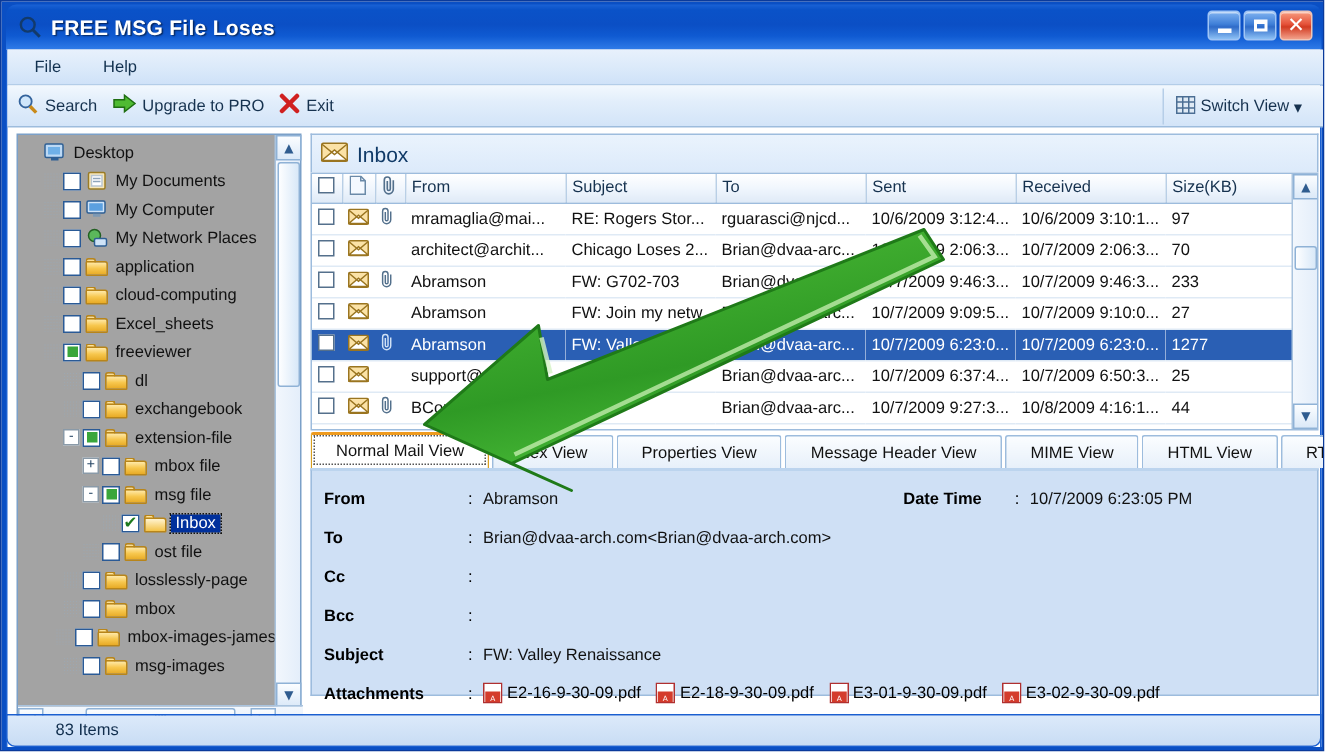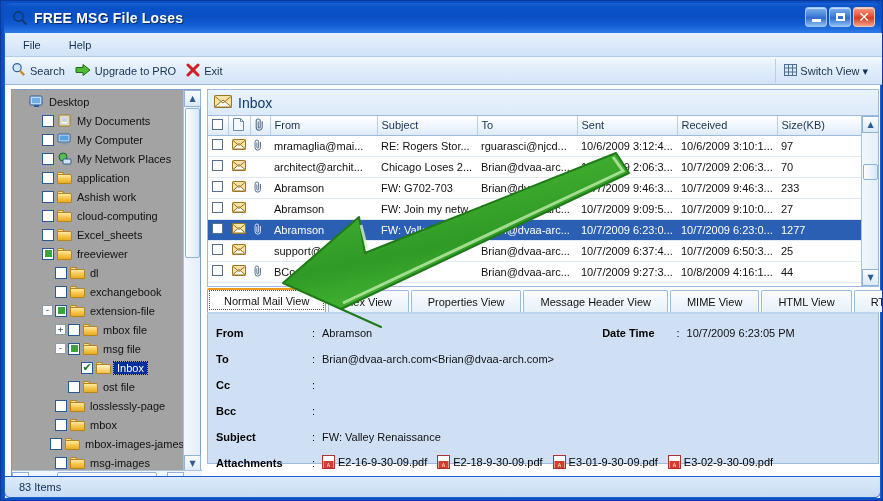--- a/index.html
+++ b/index.html
@@ -226,21 +226,21 @@
   .dval { color: #111; }
   .dlabel2 { font-weight: bold; color: #000; margin-left: 0px; }
   .pdfico { display:inline-block; width: 13px; height: 14px; margin: 0 3px 0 0; vertical-align: -3px; }
   .attch { display: inline-flex; align-items: center; margin-right: 10px; }
 
   
   .statusbar {
     position: absolute; left: 3px; bottom: 2px; width: 877px; height: 22px;
     background: linear-gradient(to bottom,#dceafa,#c8dcf4);
     border: 1px solid #1a5fd0; border-bottom-left-radius: 6px; border-bottom-right-radius: 6px;
-    display: flex; align-items: center; padding-left: 14px;
+    display: flex; align-items: center; padding-left: 32px;
     font-size: 11px; color: #122f4e;
   }
 
   
   .arrow { position: absolute; left: 230px; top: 130px; width: 400px; height: 200px; pointer-events: none; }
 </style>
 </head>
 <body>
 
 <div id="app">
@@ -362,30 +362,20 @@
           </div>
           <div class="tnode">
             <span class="indent" style="width:17px"></span>
             <span class="dotline"></span>
             <span class="cbox"></span>
             <span class="folder">
               <span class="ft"></span>
               <span class="fb"></span>
             </span>
             <span class="tlabel">application</span>
-          </div>
-          <div class="tnode">
-            <span class="indent" style="width:17px"></span>
-            <span class="dotline"></span>
-            <span class="cbox"></span>
-            <span class="folder">
-              <span class="ft"></span>
-              <span class="fb"></span>
-            </span>
-            <span class="tlabel">Ashish work</span>
           </div>
           <div class="tnode">
             <span class="indent" style="width:17px"></span>
             <span class="dotline"></span>
             <span class="cbox"></span>
             <span class="folder">
               <span class="ft"></span>
               <span class="fb"></span>
             </span>
             <span class="tlabel">cloud-computing</span>

